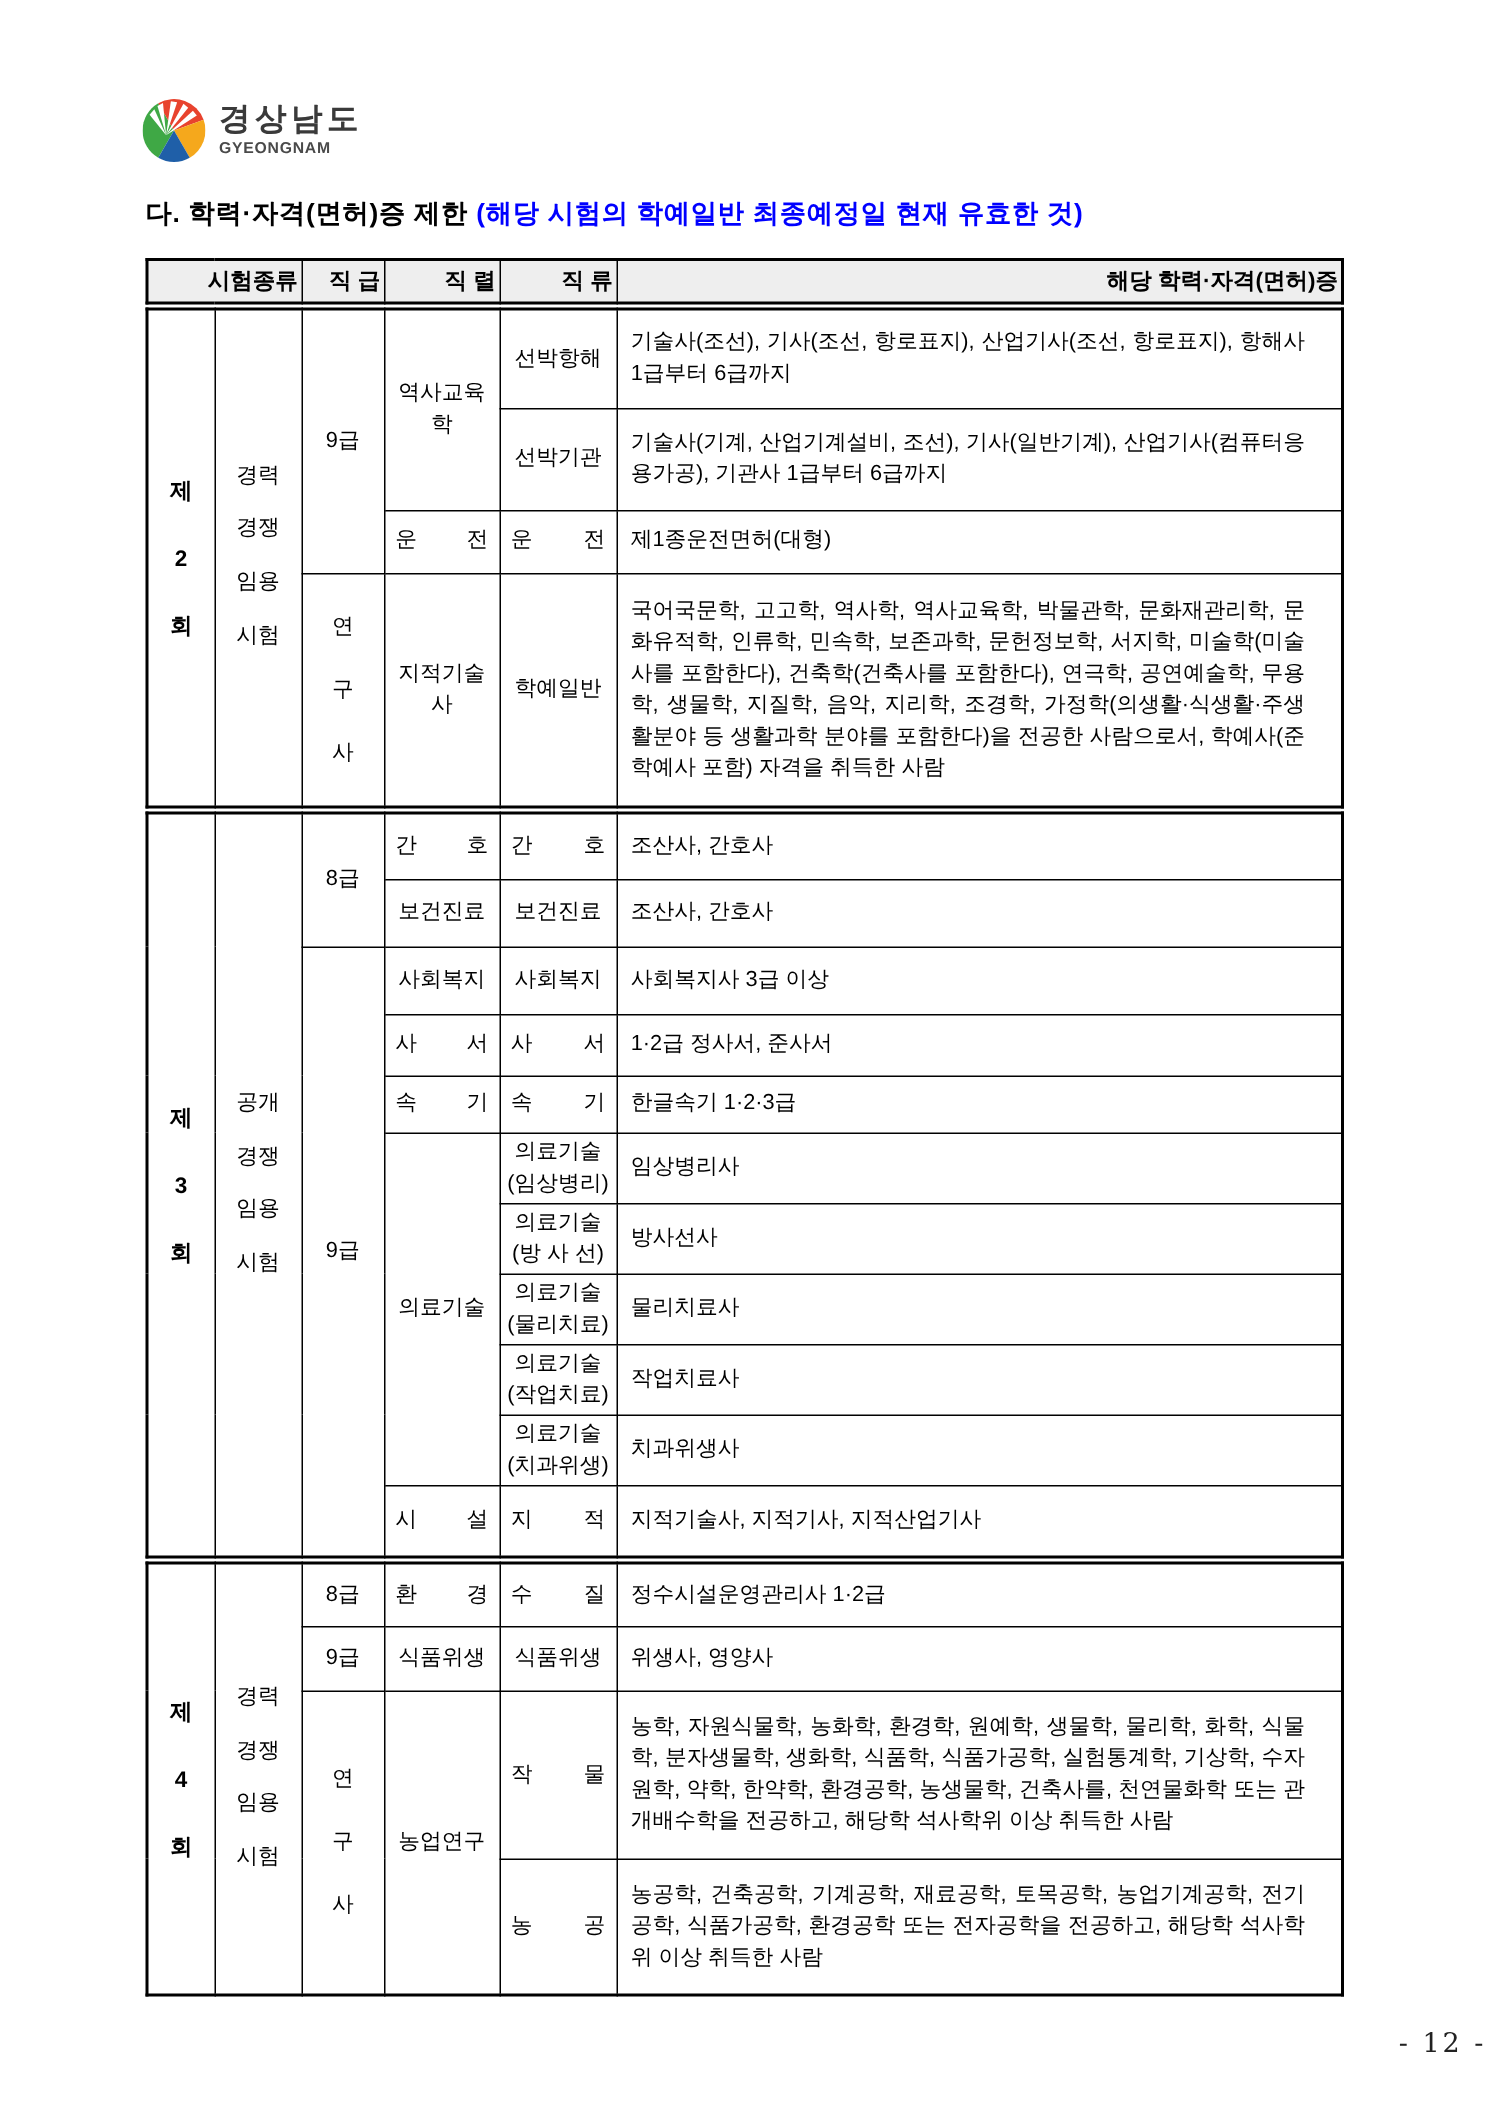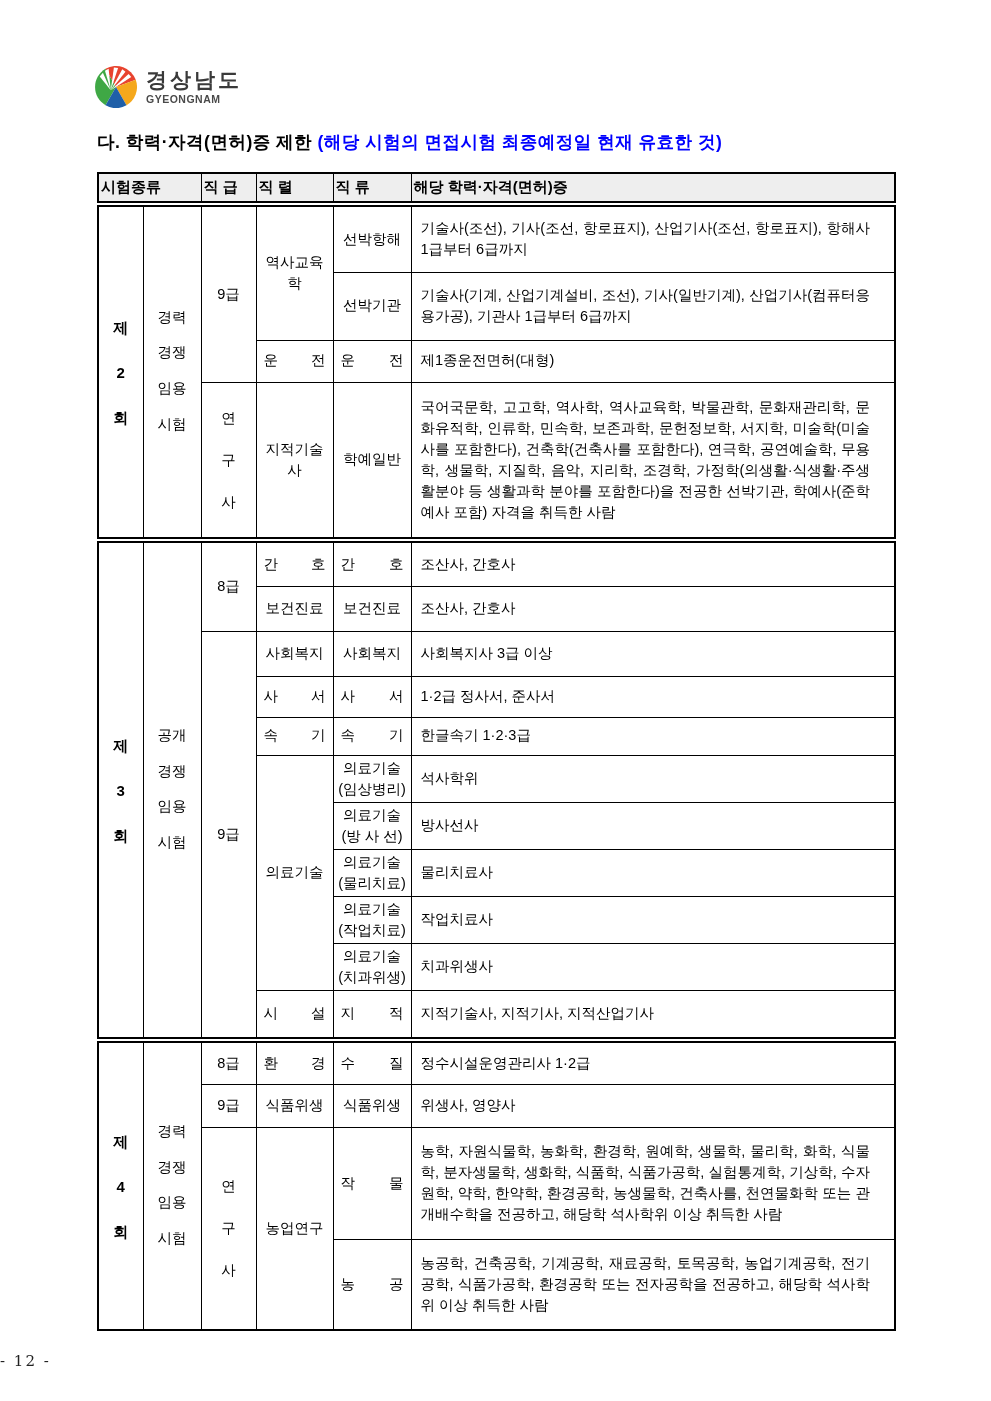--- a/index.html
+++ b/index.html
@@ -21,35 +21,35 @@
   .doc-title { position:absolute; left:97px; top:130px; font-size:17.5px; font-weight:bold; letter-spacing:0.5px; white-space:nowrap; }
   .doc-title .note { color:#0000ff; }
 
   
   .tables { position:absolute; left:97px; top:172px; width:797px; }
   table { border-collapse:collapse; table-layout:fixed; width:797px; margin:0 0 2px 0; }
   table { border:2px solid #000; }
   th, td { border:1px solid #000; vertical-align:middle; }
   th {
     background:#eeeeee; font-weight:bold; font-size:15px;
-    height:29px; text-align:left; padding:2px 2px;
+    height:29px; text-align:right; padding:2px 2px;
   }
   td { font-size:14.5px; text-align:center; padding:2px 3px; line-height:1.45; }
 
   td.req { text-align:justify; padding:4px 24px 4px 9px; }
   td.sp  { text-align:justify; text-align-last:justify; padding:0 7px; }
   td.two { white-space:pre-line; padding:2px 1px; line-height:1.45; }
   td.vtype { white-space:pre-line; line-height:2.45;font-family:Liberation Mono, monospace; }
   td.round { font-weight:bold; white-space:pre-line; line-height:3.0; font-size:15px; }
   td.vgrade { white-space:pre-line; line-height:2.9; }
 
   
   .footer {
-    position:absolute; left:0; top:1352px; width:991px; text-align:left;
-    font-family:"DejaVu Serif", serif; font-size:15px; color:#222; letter-spacing:2px;
+    position:absolute; left:0; top:1352px; width:991px; text-align:right;
+    font-family:"DejaVu Serif", serif; font-size:18px; color:#222; letter-spacing:2px;
   }
 </style>
 </head>
 <body>
 
 <div class="page">
 
   <div class="logo">
     <svg class="logo-emblem" viewBox="0 0 40 40">
       <path d="M20,20 L10,37.3 A20,20 0 0 1 10,2.7 Z" fill="#3fa845"></path>
@@ -63,21 +63,21 @@
       <path d="M15,23 L32,7.5 L34.5,10.5 Z" fill="#ffffff"></path>
     </svg>
     <div class="logo-text">
       <span class="logo-kr">경상남도</span>
       <span class="logo-en">GYEONGNAM</span>
     </div>
   </div>
 
   <div class="doc-title">
     <span>다. 학력·자격(면허)증 제한</span>
-    <span class="note">(해당 시험의 면접시험 최종예정일 현재 유효한 것)</span>
+    <span class="note">(해당 시험의 학예일반 최종예정일 현재 유효한 것)</span>
   </div>
 
   <div class="tables">
 
     <table>
       <colgroup>
           <col style="width:45px">
           <col style="width:58px">
           <col style="width:55px">
           <col style="width:77px">
@@ -126,21 +126,21 @@
         <td class="sp">운 전</td>
         <td class="sp">운 전</td>
         <td class="req">제1종운전면허(대형)</td>
       </tr>
       <tr style="height:156px">
         <td class="vgrade">연
 구
 사</td>
         <td>지적기술사</td>
         <td>학예일반</td>
-        <td class="req">국어국문학, 고고학, 역사학, 역사교육학, 박물관학, 문화재관리학, 문화유적학, 인류학, 민속학, 보존과학, 문헌정보학, 서지학, 미술학(미술사를 포함한다), 건축학(건축사를 포함한다), 연극학, 공연예술학, 무용학, 생물학, 지질학, 음악, 지리학, 조경학, 가정학(의생활·식생활·주생활분야 등 생활과학 분야를 포함한다)을 전공한 선박기관, 학예사(준학예사 포함) 자격을 취득한 사람</td>
+        <td class="req">국어국문학, 고고학, 역사학, 역사교육학, 박물관학, 문화재관리학, 문화유적학, 인류학, 민속학, 보존과학, 문헌정보학, 서지학, 미술학(미술사를 포함한다), 건축학(건축사를 포함한다), 연극학, 공연예술학, 무용학, 생물학, 지질학, 음악, 지리학, 조경학, 가정학(의생활·식생활·주생활분야 등 생활과학 분야를 포함한다)을 전공한 사람으로서, 학예사(준학예사 포함) 자격을 취득한 사람</td>
       </tr>
     </tbody>
       </table>
 
     <table>
       <colgroup>
           <col style="width:45px">
           <col style="width:58px">
           <col style="width:55px">
           <col style="width:77px">
@@ -179,21 +179,21 @@
       </tr>
       <tr style="height:38px">
         <td class="sp">속 기</td>
         <td class="sp">속 기</td>
         <td class="req">한글속기 1·2·3급</td>
       </tr>
       <tr style="height:47px">
         <td rowspan="5">의료기술</td>
         <td class="two">의료기술
 (임상병리)</td>
-        <td class="req">석사학위</td>
+        <td class="req">임상병리사</td>
       </tr>
       <tr style="height:46px">
         <td class="two">의료기술
 (방 사 선)</td>
         <td class="req">방사선사</td>
       </tr>
       <tr style="height:47px">
         <td class="two">의료기술
 (물리치료)</td>
         <td class="req">물리치료사</td>

